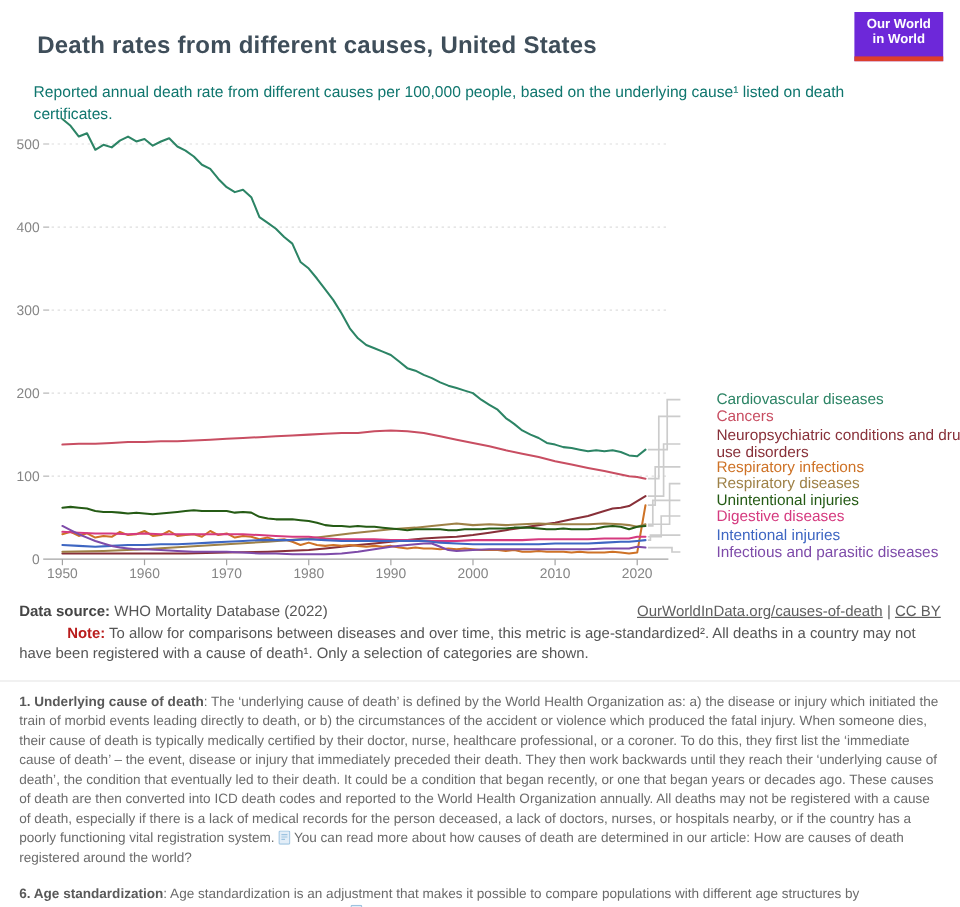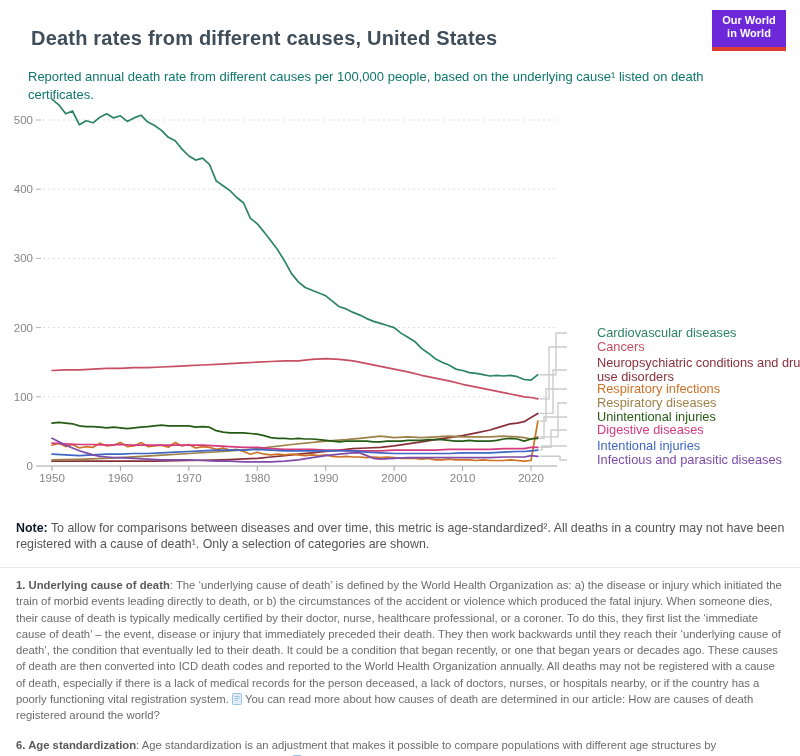--- a/index.html
+++ b/index.html
@@ -21,21 +21,21 @@
   .legend-item{position:absolute;left:575px;width:232px;font-size:12.8px;line-height:14px;
       pointer-events:auto;cursor:pointer;}
   
   .source-row{position:absolute;left:16px;top:502px;width:768px;display:flex;
       justify-content:space-between;font-size:12.5px;color:#555;}
   .source-row b{color:#454545;}
   .footer-link{color:#5f5f5f;text-decoration:underline;cursor:pointer;}
   .link-sep{color:#5f5f5f;}
   .note-row{position:absolute;left:16px;top:521px;width:770px;margin:0;
       font-size:12.4px;line-height:15.5px;color:#555;}
-  .note-row b{color:#0f172a;}
+  .note-row b{color:#b91c1c;margin-left:40px;}
   .footer-divider{position:absolute;left:0;top:567px;width:800px;border:0;
       border-top:1px solid #e8e8e8;margin:0;}
   .footnotes{position:absolute;left:16px;top:577px;width:768px;}
   .footnotes p{margin:0 0 0 0;font-size:11.3px;line-height:16.3px;color:#6b6b6b;}
   .footnotes p + p{margin-top:13px;}
   .footnotes b{color:#595959;text-align:center;}
   .doc-icon{display:inline-block;vertical-align:-2px;}
 </style>
 </head>
 <body>
@@ -110,20 +110,26 @@
         <div class="legend-item" style="top: 268px; color: rgb(136, 48, 57);">Neuropsychiatric conditions and drug use disorders</div>
         <div class="legend-item" style="top: 294px; color: rgb(206, 114, 38);">Respiratory infections</div>
         <div class="legend-item" style="top: 308px; color: rgb(158, 129, 71);">Respiratory diseases</div>
         <div class="legend-item" style="top: 322px; color: rgb(37, 91, 21);">Unintentional injuries</div>
         <div class="legend-item" style="top: 335px; color: rgb(213, 58, 127);">Digestive diseases</div>
         <div class="legend-item" style="top: 351px; color: rgb(62, 102, 194);">Intentional injuries</div>
         <div class="legend-item" style="top: 365px; color: rgb(126, 75, 169);">Infectious and parasitic diseases</div>
       </div>
   </div>
 
+  <div class="source-row">
+    <div><b>Data source:</b><span> WHO Mortality Database (2022)</span></div>
+    <div>
+      <a class="footer-link">OurWorldInData.org/causes-of-death</a><span class="link-sep"> | </span><a class="footer-link">CC BY</a>
+    </div>
+  </div>
 
   <p class="note-row"><b>Note:</b><span> To allow for comparisons between diseases and over time, this metric is age-standardized². All deaths in a country may not have been registered with a cause of death¹. Only a selection of categories are shown.</span></p>
 
   <hr class="footer-divider">
 
   <div class="footnotes">
     <p><b>1. Underlying cause of death</b><span>: The ‘underlying cause of death’ is defined by the World Health Organization as: a) the disease or injury which initiated the train of morbid events leading directly to death, or b) the circumstances of the accident or violence which produced the fatal injury. When someone dies, their cause of death is typically medically certified by their doctor, nurse, healthcare professional, or a coroner. To do this, they first list the ‘immediate cause of death’ – the event, disease or injury that immediately preceded their death. They then work backwards until they reach their ‘underlying cause of death’, the condition that eventually led to their death. It could be a condition that began recently, or one that began years or decades ago. These causes of death are then converted into ICD death codes and reported to the World Health Organization annually. All deaths may not be registered with a cause of death, especially if there is a lack of medical records for the person deceased, a lack of doctors, nurses, or hospitals nearby, or if the country has a poorly functioning vital registration system.</span>
       <svg class="doc-icon" width="10" height="12" viewBox="0 0 10 12">
           <rect x="0.5" y="0.5" width="9" height="11" rx="1" fill="#e3eef8" stroke="#9dc3e0"></rect>
           <path d="M2.5 3.5h5M2.5 5.5h5M2.5 7.5h3" stroke="#9dc3e0" fill="none"></path>

